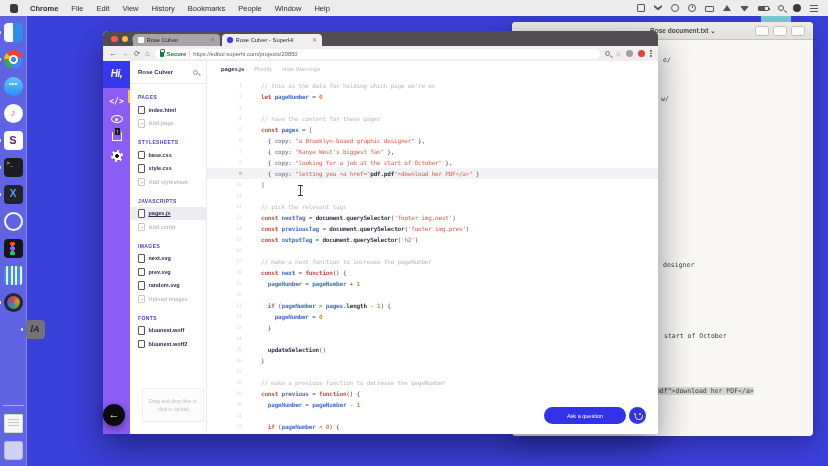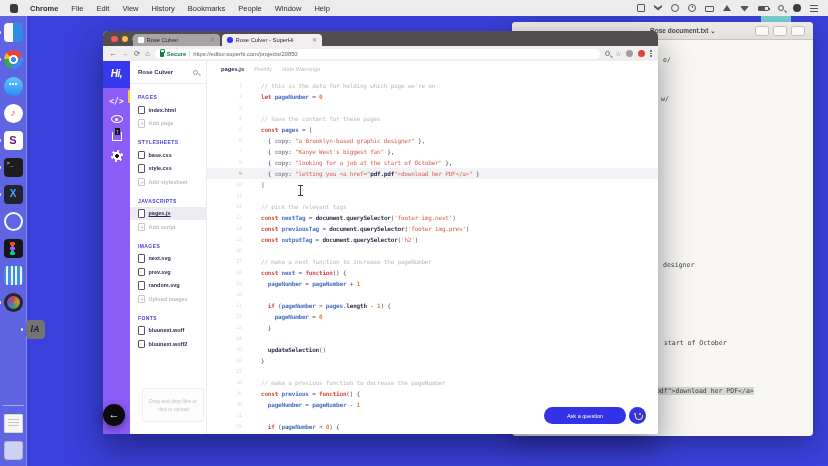--- a/index.html
+++ b/index.html
@@ -229,21 +229,21 @@
       <div class="te-title">Rose document.txt ⌄</div>
       <div class="te-btns">
         <div class="te-btn"></div>
         <div class="te-btn"></div>
         <div class="te-btn"></div>
       </div>
     </div>
     <div class="te-frag" style="left:151px; top:34px;">e/</div>
     <div class="te-frag" style="left:149px; top:73px;">w/</div>
     <div class="te-frag" style="left:151px; top:220px;margin-top:19px;">designer</div>
-    <div class="te-frag" style="left:152px; top:317px;">start of October</div>
+    <div class="te-frag" style="left:152px; top:310px;">start of October</div>
     <div class="te-frag hl" style="left:140px; top:365px;">.pdf"&gt;download her PDF&lt;/a&gt;</div>
   </div>
 
   <div class="chrome">
     <div class="tabstrip">
       <div class="lights">
         <div class="light red"></div>
         <div class="light yellow"></div>
         <div class="light green"></div>
       </div>

